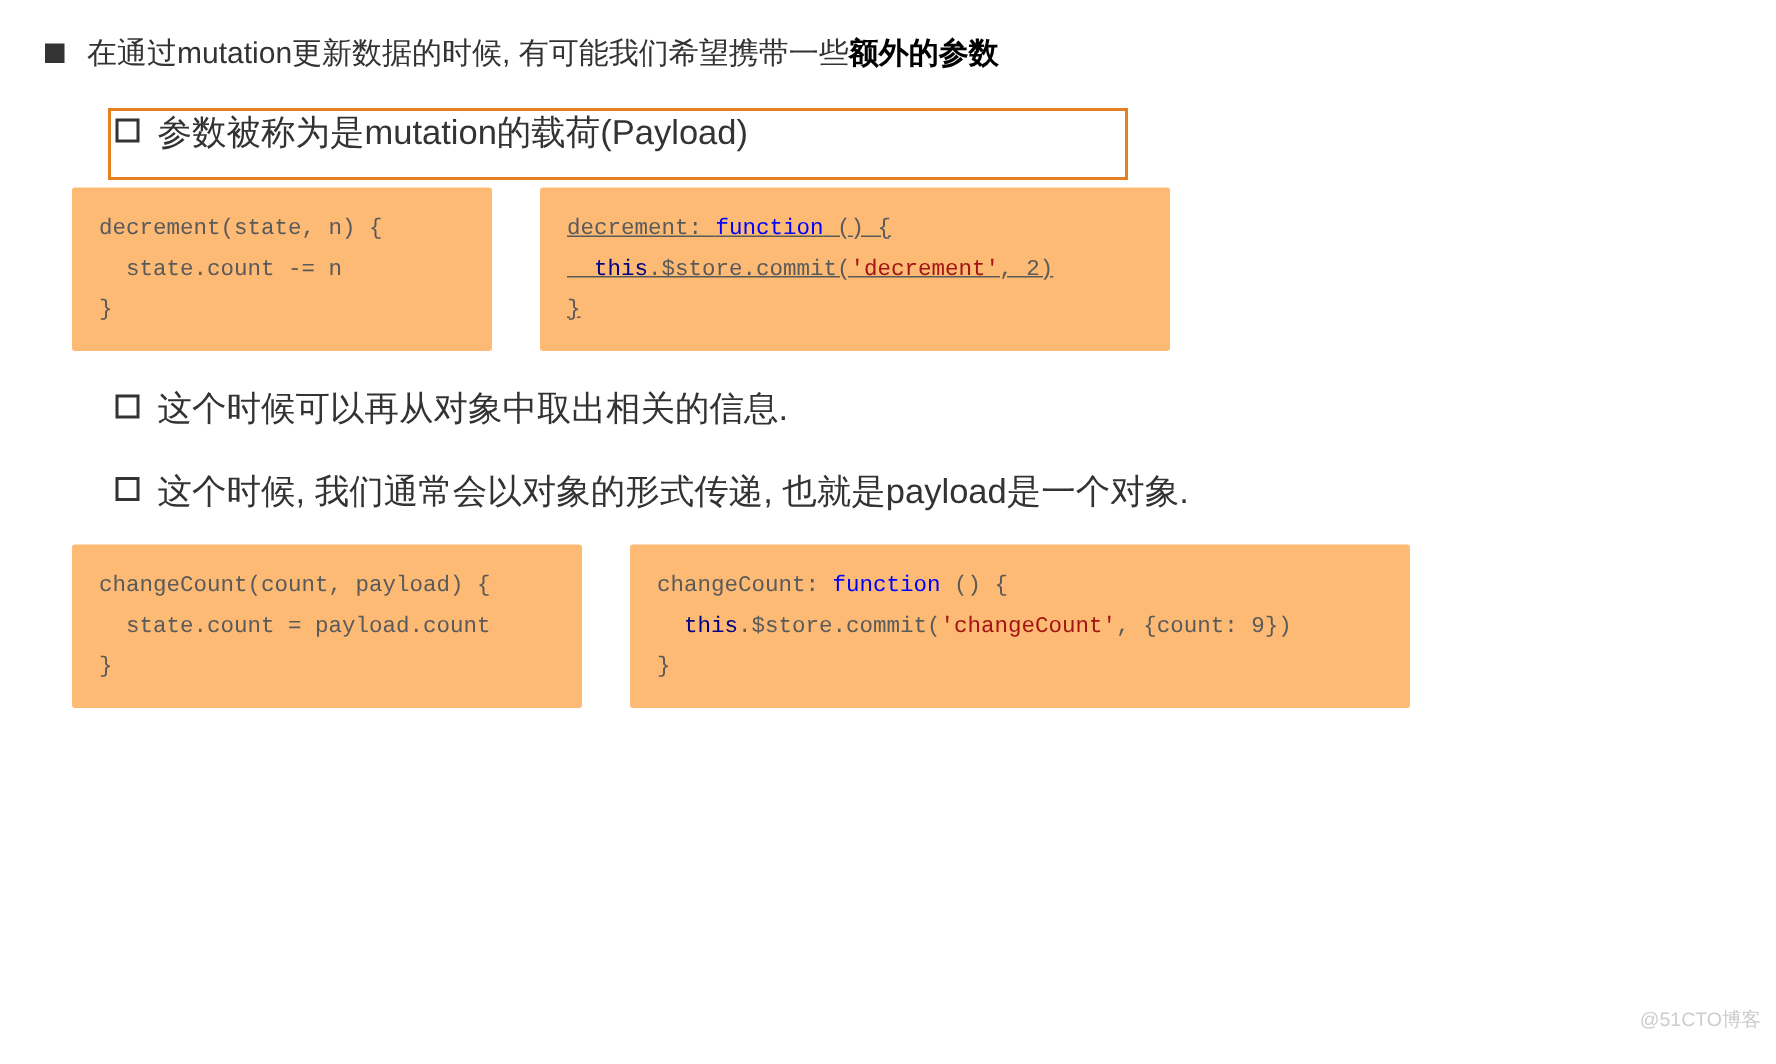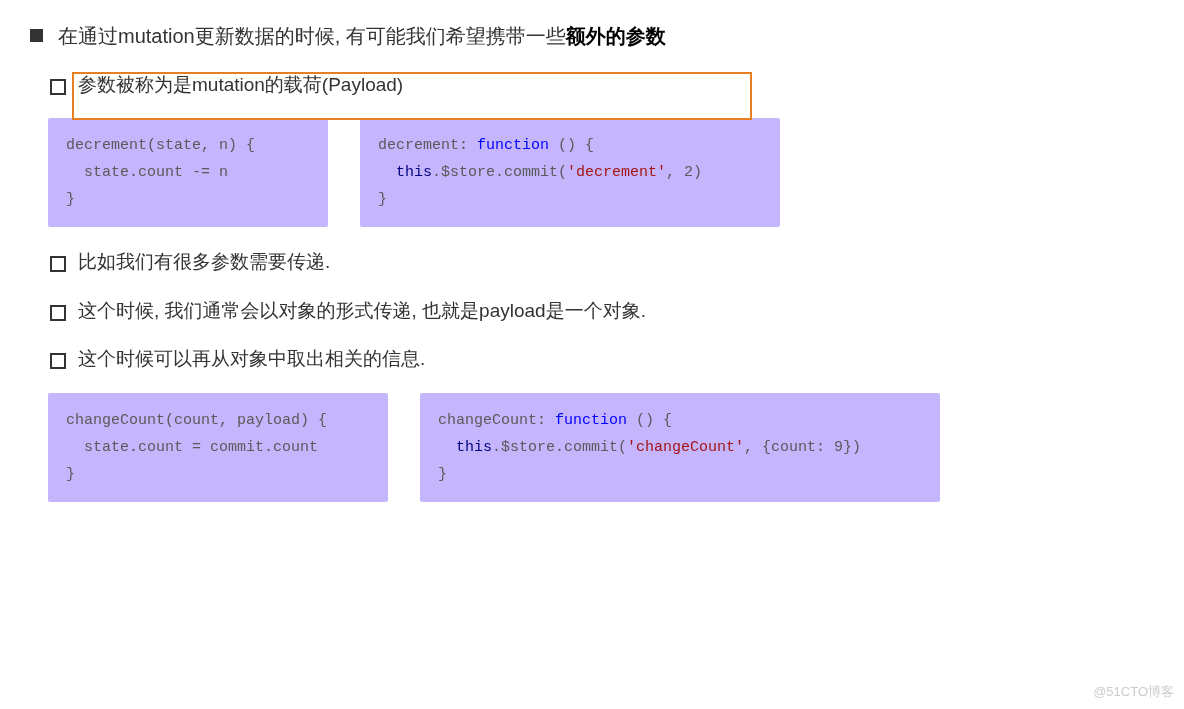--- a/index.html
+++ b/index.html
@@ -29,22 +29,22 @@
     .bullet-item.level1::before {
       content: "";
       position: absolute;
       left: 0;
       top: 9px;
       width: 13px;
       height: 13px;
       background: #333;
     }
     .bullet-item.level2 {
-      margin-left: 20px;
-      font-size: 19px;
+      margin-left: 47px;
+      font-size: 23px;
     }
     .bullet-item.level2::before {
       content: "";
       position: absolute;
       left: 0;
       top: 9px;
       width: 12px;
       height: 12px;
       border: 2.5px solid #333;
       background: #fff;
@@ -61,40 +61,40 @@
     .bold {
       font-weight: 700;
       color: #000;
     }
     .code-row {
       display: flex;
       gap: 32px;
       margin: 14px 0 20px 18px;
     }
     .code-block {
-      background: #c4b5fd;
+      background: #fdba74;
       padding: 14px 18px;
       font-family: "Consolas", "Courier New", monospace;
       font-size: 15px;
       line-height: 1.8;
       white-space: pre;
       color: #5a5a5a;
       border-radius: 2px;
     }
     .code-block.wide1 { min-width: 280px; }
-    .code-block.wide2 { min-width: 420px; }
+    .code-block.wide2 { min-width: 420px; text-decoration: underline; }
     .code-block.wide3 { min-width: 340px; }
     .code-block.wide4 { min-width: 520px; }
     .kw-blue { color: #0000ff; }
     .kw-red { color: #a31515; }
     .kw-darkblue { color: #000080; }
     .watermark {
       position: absolute;
       right: 10px;
-      bottom: 8px;
+      bottom: 20px;
       color: #cccccc;
       font-size: 13px;
     }
   </style>
 </head>
 <body>
 
 <ul class="bullet-list">
   <li class="bullet-item level1">
     <span>在通过mutation更新数据的时候, 有可能我们希望携带一些</span><span class="bold">额外的参数</span>
@@ -110,32 +110,29 @@
   <div class="code-block wide1"><span>decrement</span><span>(state, n) {</span>
 <span>  state.count -= n</span>
 <span>}</span></div>
   <div class="code-block wide2"><span>decrement: </span><span class="kw-blue">function</span><span> () {</span>
 <span>  </span><span class="kw-darkblue">this</span><span>.$store.commit(</span><span class="kw-red">'decrement'</span><span>, 2)</span>
 <span>}</span></div>
 </div>
 
 <ul class="bullet-list">
   <li class="bullet-item level2">
-    <span>比如我们有很多参数需要传递.</span>
+    <span>这个时候可以再从对象中取出相关的信息.</span>
   </li>
   <li class="bullet-item level2">
     <span>这个时候, 我们通常会以对象的形式传递, 也就是payload是一个对象.</span>
-  </li>
-  <li class="bullet-item level2">
-    <span>这个时候可以再从对象中取出相关的信息.</span>
   </li>
 </ul>
 
 <div class="code-row">
   <div class="code-block wide3"><span>changeCount</span><span>(count, payload) {</span>
-<span>  state.count = commit.count</span>
+<span>  state.count = payload.count</span>
 <span>}</span></div>
   <div class="code-block wide4"><span>changeCount: </span><span class="kw-blue">function</span><span> () {</span>
 <span>  </span><span class="kw-darkblue">this</span><span>.$store.commit(</span><span class="kw-red">'changeCount'</span><span>, {count: 9})</span>
 <span>}</span></div>
 </div>
 
 <div class="watermark">@51CTO博客</div>
 
 </body></html>

